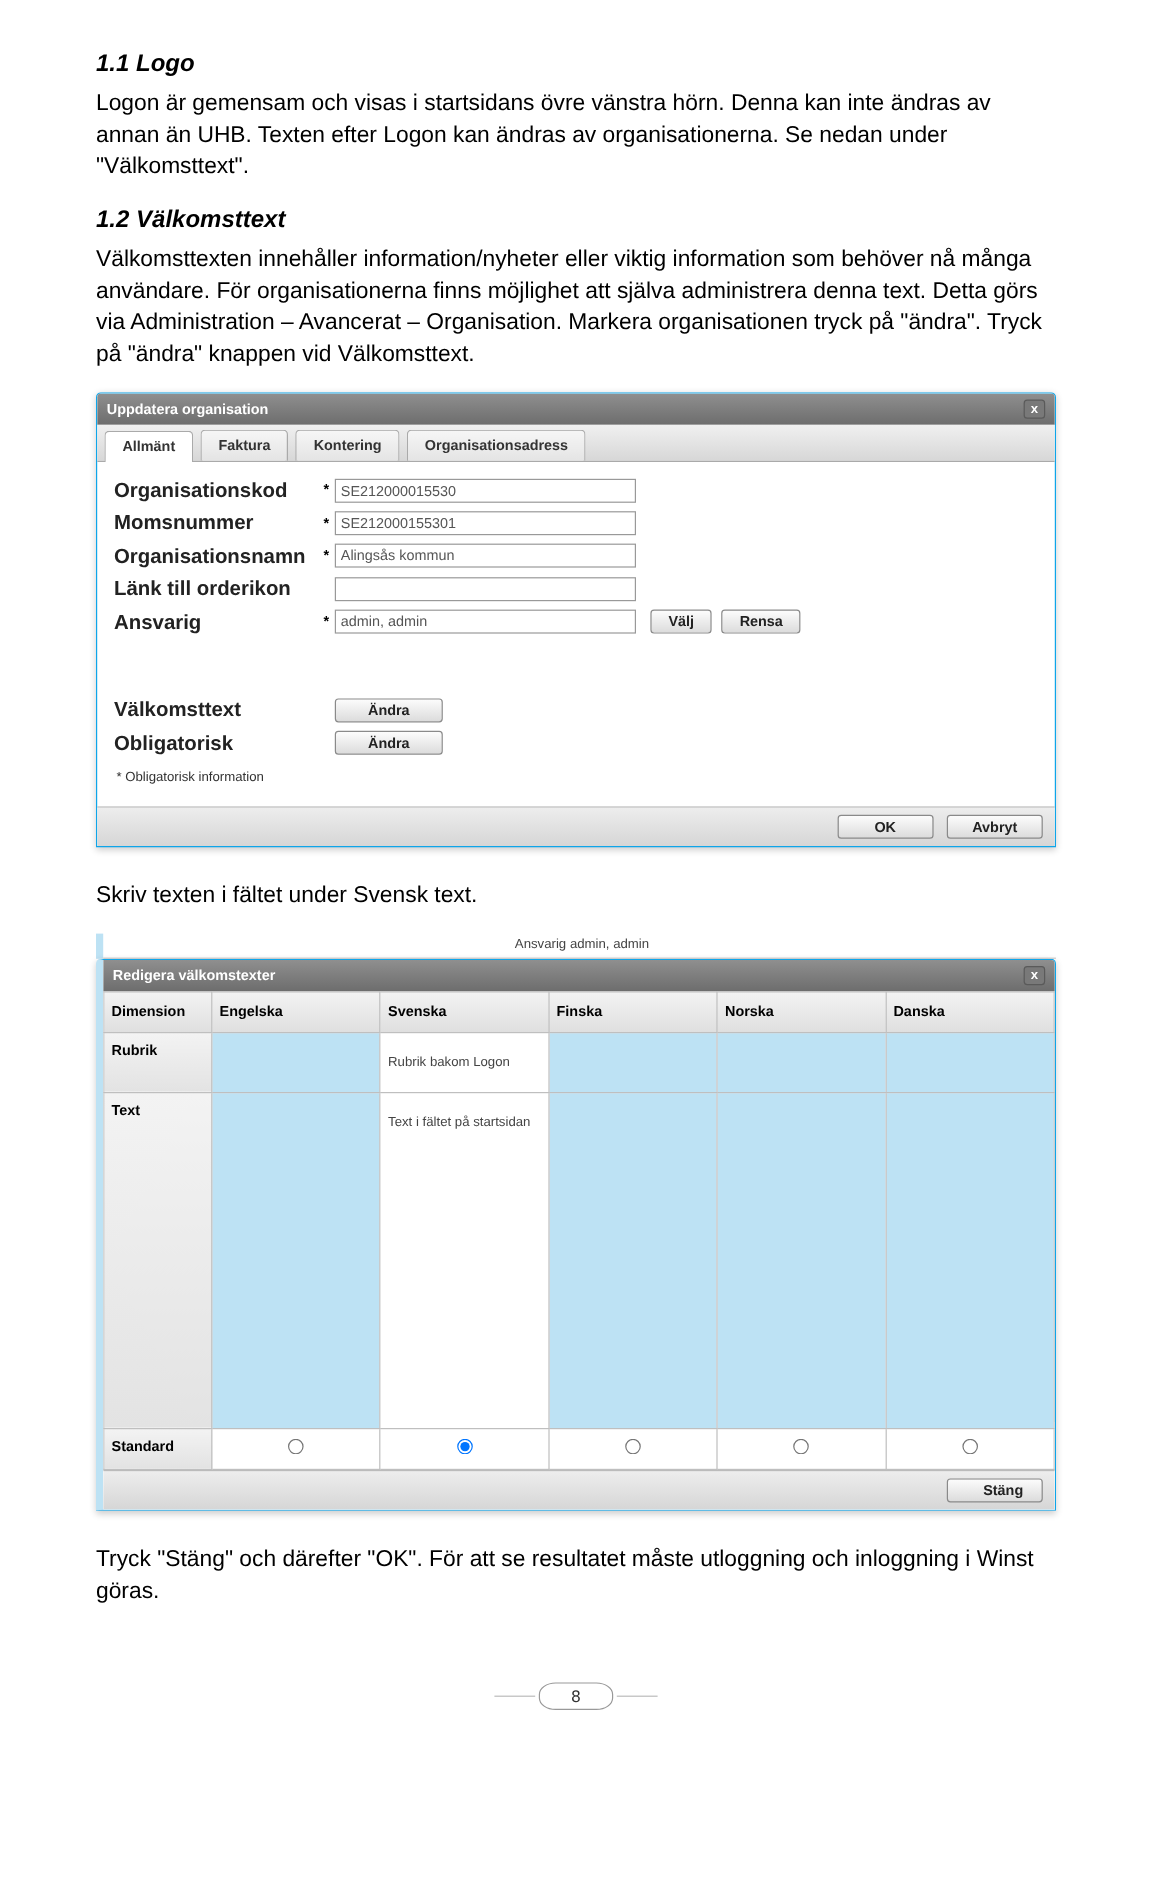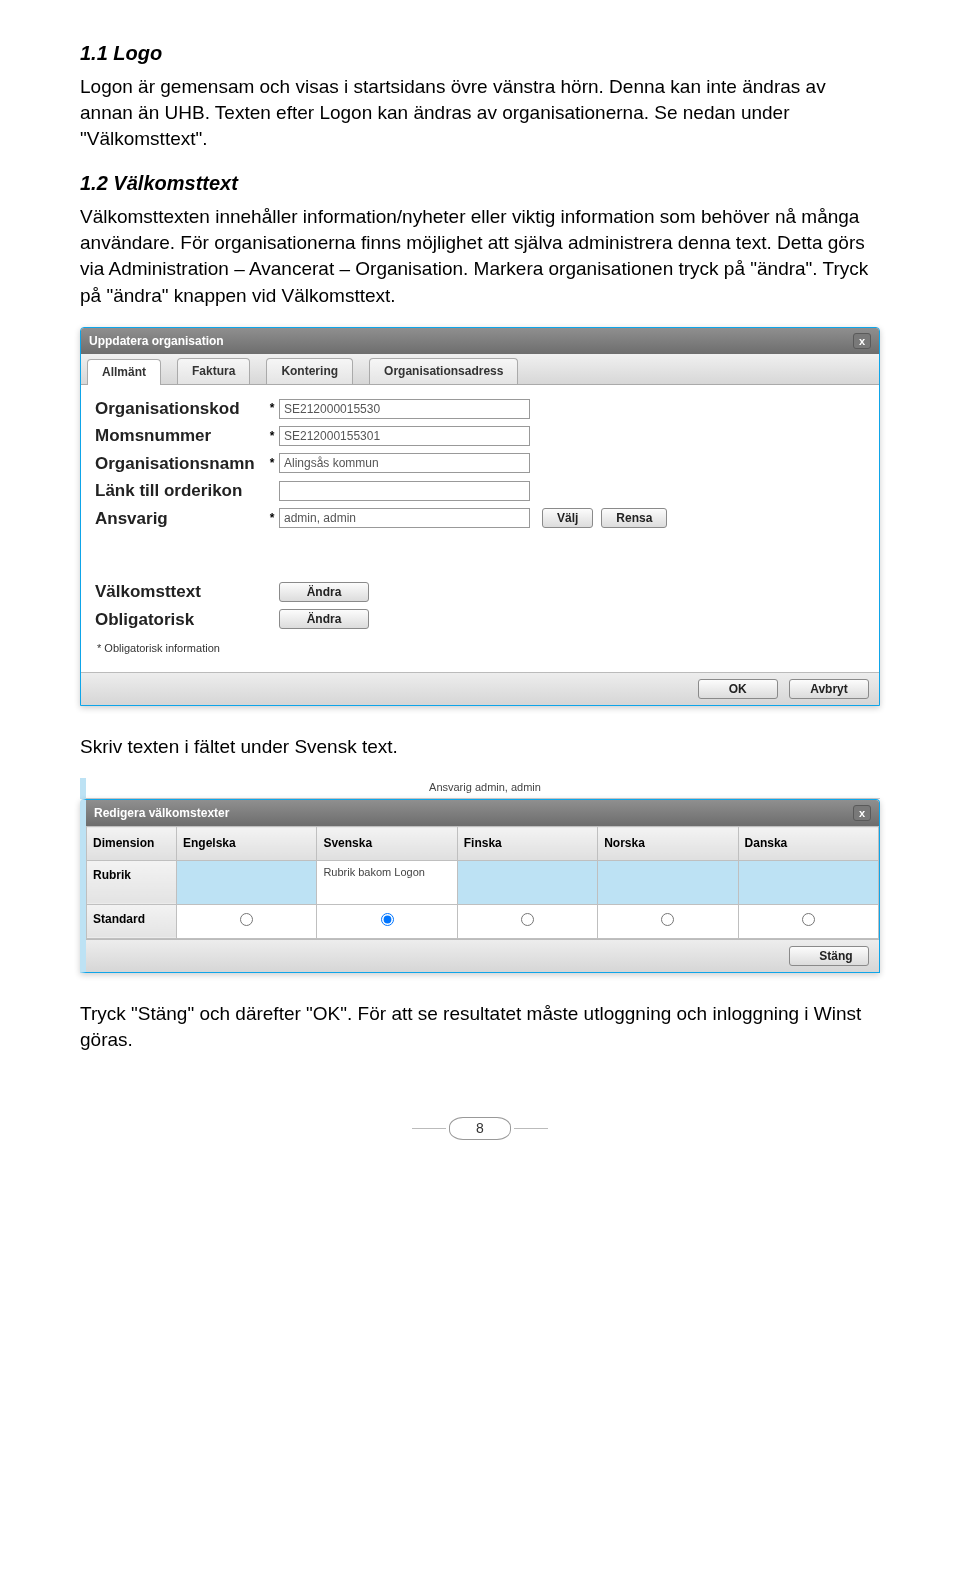--- a/index.html
+++ b/index.html
@@ -51,21 +51,21 @@
     border-radius: 3px;
     font-size: 11px;
     line-height: 14px;
     cursor: pointer;
   }
   .tabs {
     display: flex;
     background: linear-gradient(to bottom,#f0f0f0,#d7d7d7);
     border-bottom: 1px solid #aaa;
     padding: 4px 6px 0 6px;
-    gap: 16px;
+    gap: 6px;
     text-align: center;
   }
   .tab {
     background: linear-gradient(to bottom,#f6f6f6,#e4e4e4);
     border: 1px solid #aaa;
     border-bottom: none;
     border-radius: 4px 4px 0 0;
     padding: 4px 14px;
     font-weight: bold;
     color: #333;
@@ -156,21 +156,21 @@
   .cell-tall { height: 280px; }
   .cell-inner {
     background: #bde2f4;
     width: 100%;
     height: 100%;
   }
   .cell-white {
     background: #ffffff;
     width: 100%;
     height: 100%;
-    padding: 4px 6px;
+    padding: 17px 6px;
     font-size: 11px;
     color: #444;
   }
   .radio-row td {
     padding: 8px 6px;
     text-align: center;
   }
   .radio-row .rowlabel { text-align: left; }
   input[type=radio] { transform: scale(1.0); }
   .dialog2 .tbl th:first-child, .dialog2 .tbl td:first-child { width: 90px; }
@@ -307,20 +307,38 @@
         <td class="cell-short">
             <div class="cell-inner"></div>
           </td>
         <td class="cell-short">
             <div class="cell-inner"></div>
           </td>
         <td class="cell-short">
             <div class="cell-inner"></div>
           </td>
       </tr>
+      <tr>
+        <td class="rowlabel">Text</td>
+        <td class="cell-tall">
+            <div class="cell-inner"></div>
+          </td>
+        <td class="cell-tall">
+            <div class="cell-white">Text i fältet på startsidan</div>
+          </td>
+        <td class="cell-tall">
+            <div class="cell-inner"></div>
+          </td>
+        <td class="cell-tall">
+            <div class="cell-inner"></div>
+          </td>
+        <td class="cell-tall">
+            <div class="cell-inner"></div>
+          </td>
+      </tr>
       <tr class="radio-row">
         <td class="rowlabel">Standard</td>
         <td><input type="radio" name="std" style=""></td>
         <td><input type="radio" name="std" checked="" style=""></td>
         <td><input type="radio" name="std" style=""></td>
         <td><input type="radio" name="std" style=""></td>
         <td><input type="radio" name="std" style=""></td>
       </tr>
     </tbody>
   </table>

